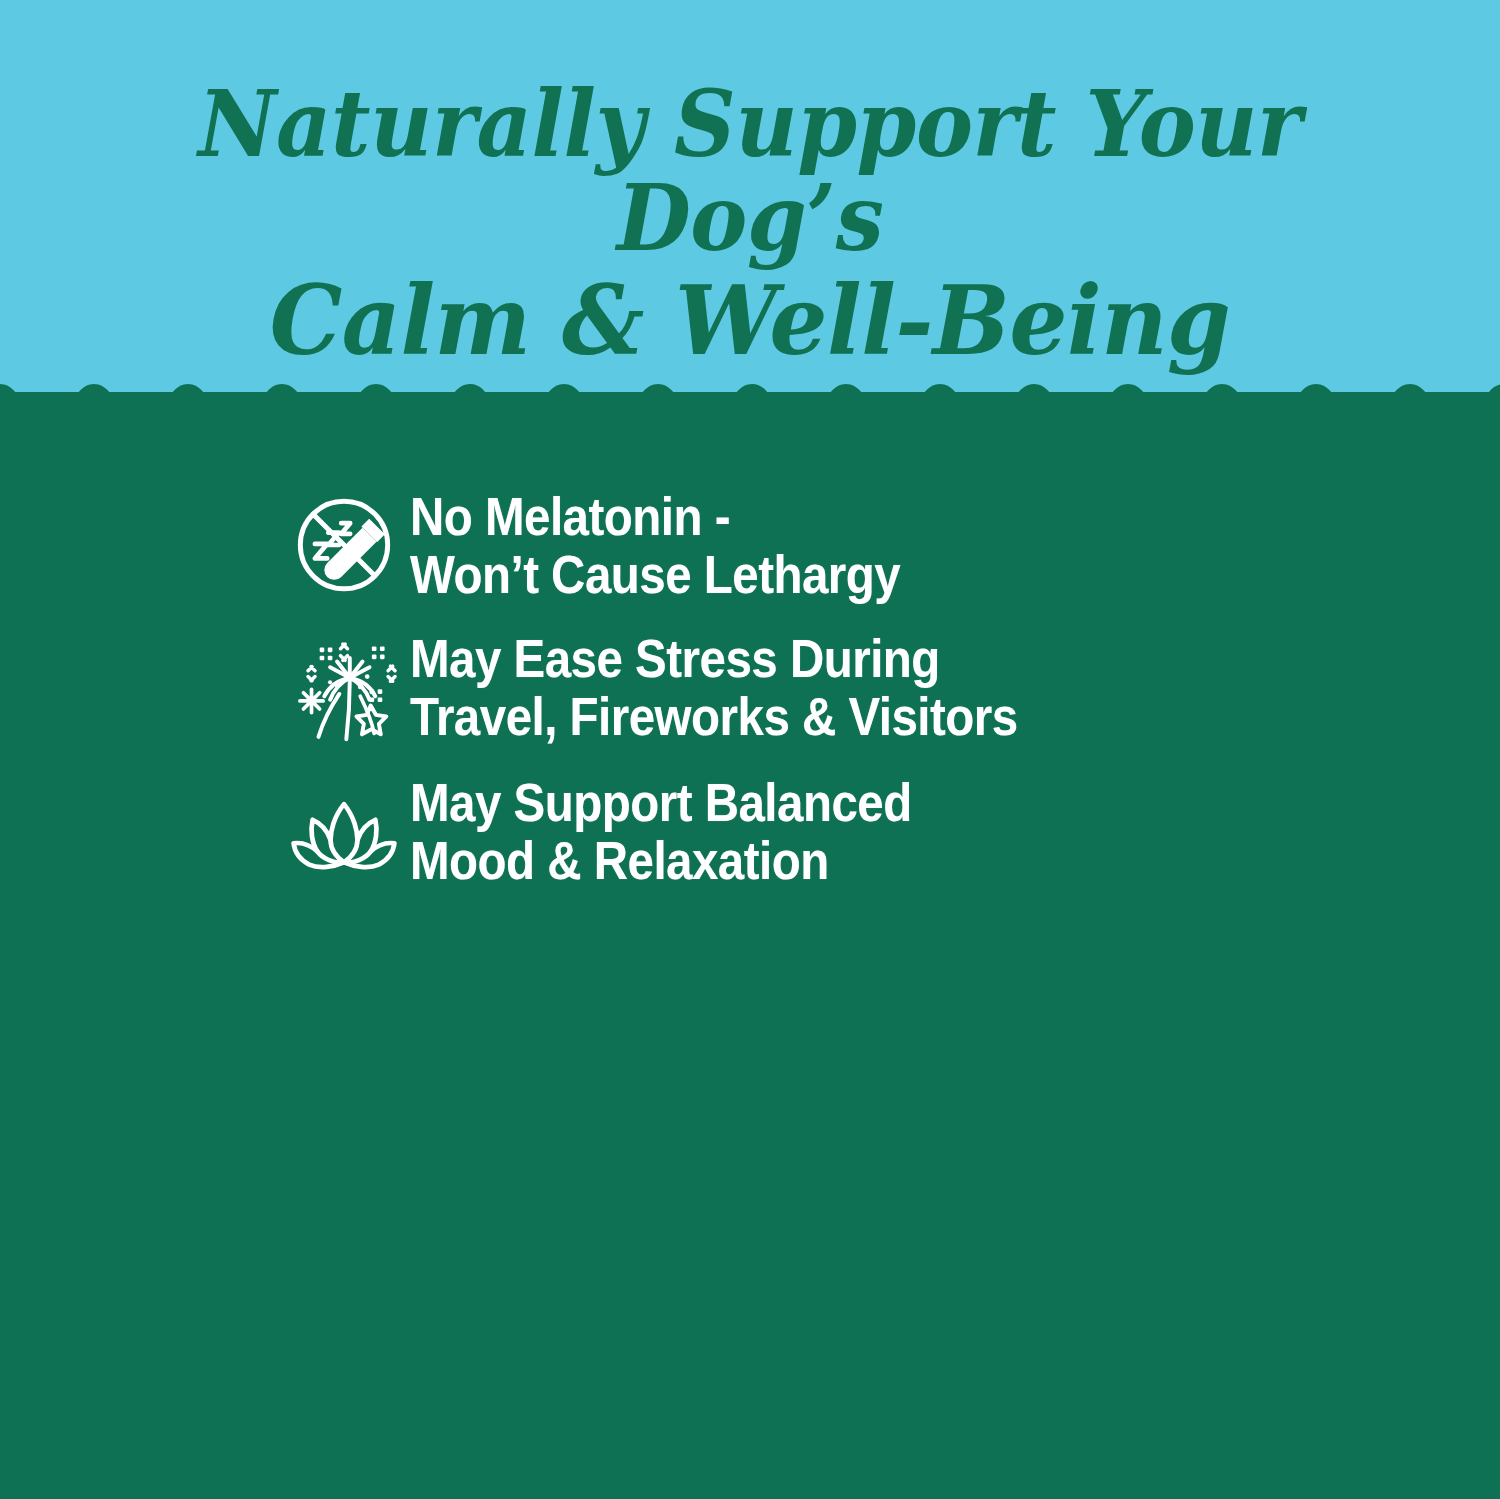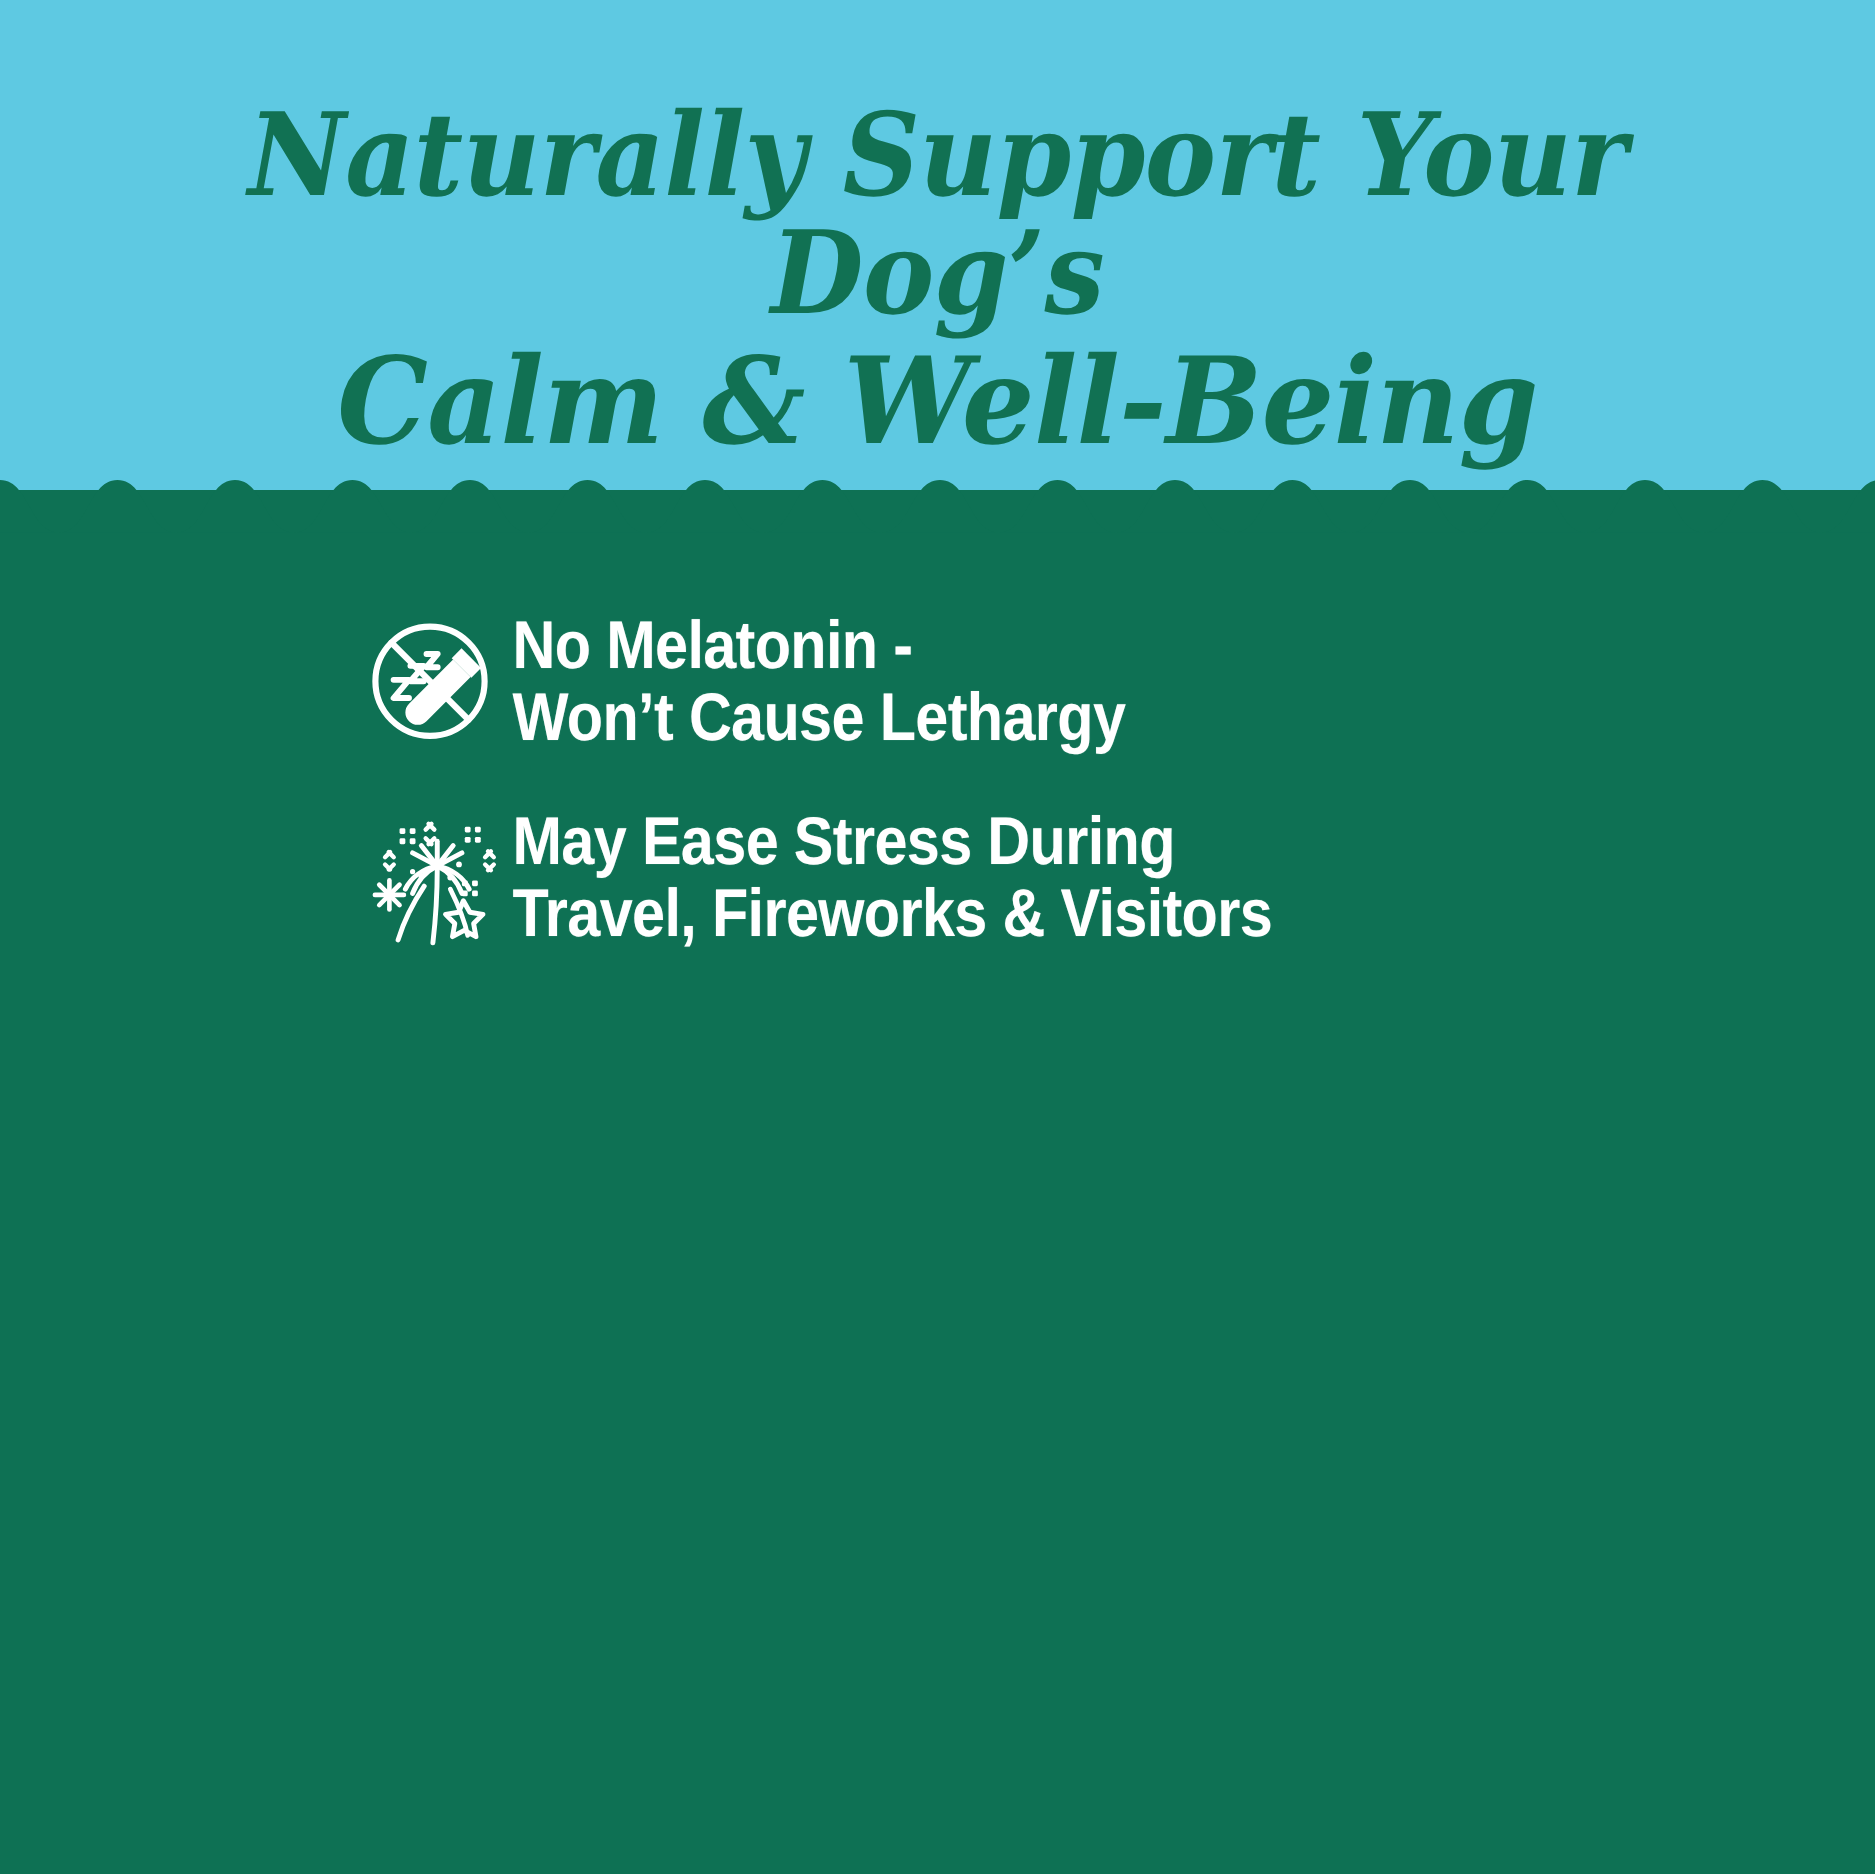--- a/index.html
+++ b/index.html
@@ -105,21 +105,21 @@
     line-height: 1.08;
     letter-spacing: -0.6px;
     transform: scaleX(0.88);
     transform-origin: left center;
     white-space: pre-line;
     text-shadow: 0 0 1px rgba(255,255,255,0.35);
   }
 
   
   .row-1 { margin-bottom: 26px; }
-  .row-2 { margin-bottom: 39px; }
+  .row-2 { margin-bottom: 24px; }
   .row-3 { margin-bottom: 26px; }
   .row-4 { margin-bottom: 20px; }
   .row-5 { margin-bottom: 22px; }
 </style>
 </head>
 <body>
 
 <div class="poster">
 
   <div class="banner">
@@ -255,17 +255,33 @@
 
           <g stroke-width="3">
             <path d="M88 36 l4 -4 M94 36 l-4 -4 M88 41 l4 4 M94 41 l-4 4"></path>
           </g>
         </svg>
       </div>
       <div class="benefit-text">May Ease Stress During
 Travel, Fireworks &amp; Visitors</div>
     </div>
 
+    <div class="benefit-row row-4">
+      <div class="benefit-icon">
+        <svg width="112" height="112" viewBox="0 0 100 100" fill="none" stroke="#FFFFFF" stroke-width="4.2" stroke-linecap="round" stroke-linejoin="round">
+
+          <path d="M50 26 C59 37 62 50 62 58 C62 66 57 73 50 78 C43 73 38 66 38 58 C38 50 41 37 50 26 Z"></path>
+
+          <path d="M38 58 C35 49 29 43 22 40 C20 49 21 60 26 68 C31 75 41 79 50 78"></path>
+          <path d="M62 58 C65 49 71 43 78 40 C80 49 79 60 74 68 C69 75 59 79 50 78"></path>
+
+          <path d="M26 68 C19 62 11 60 5 61 C6 69 11 76 19 80 C28 84 41 82 50 78"></path>
+          <path d="M74 68 C81 62 89 60 95 61 C94 69 89 76 81 80 C72 84 59 82 50 78"></path>
+        </svg>
+      </div>
+      <div class="benefit-text">May Support Balanced
+Mood &amp; Relaxation</div>
+    </div>
 
 
 
   </div>
 </div>
 
 </body></html>

